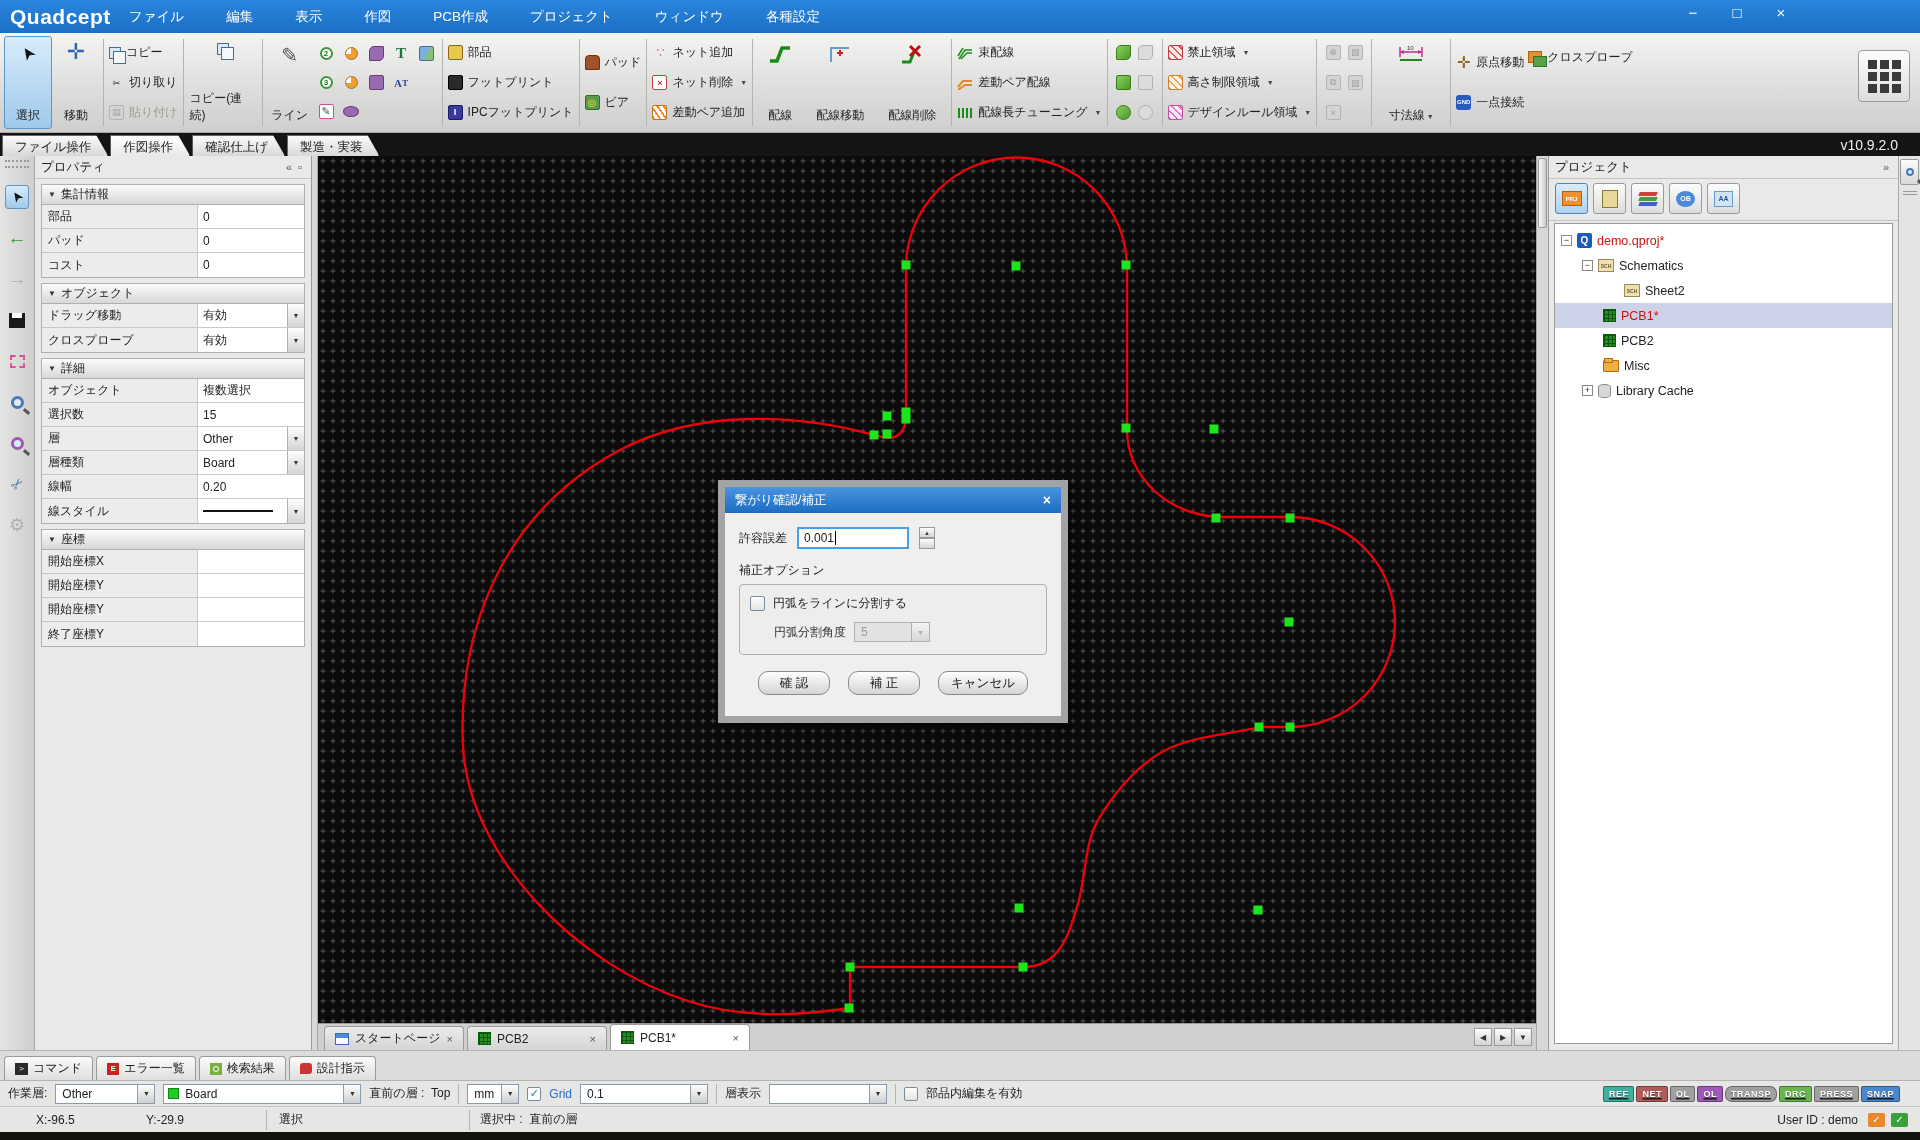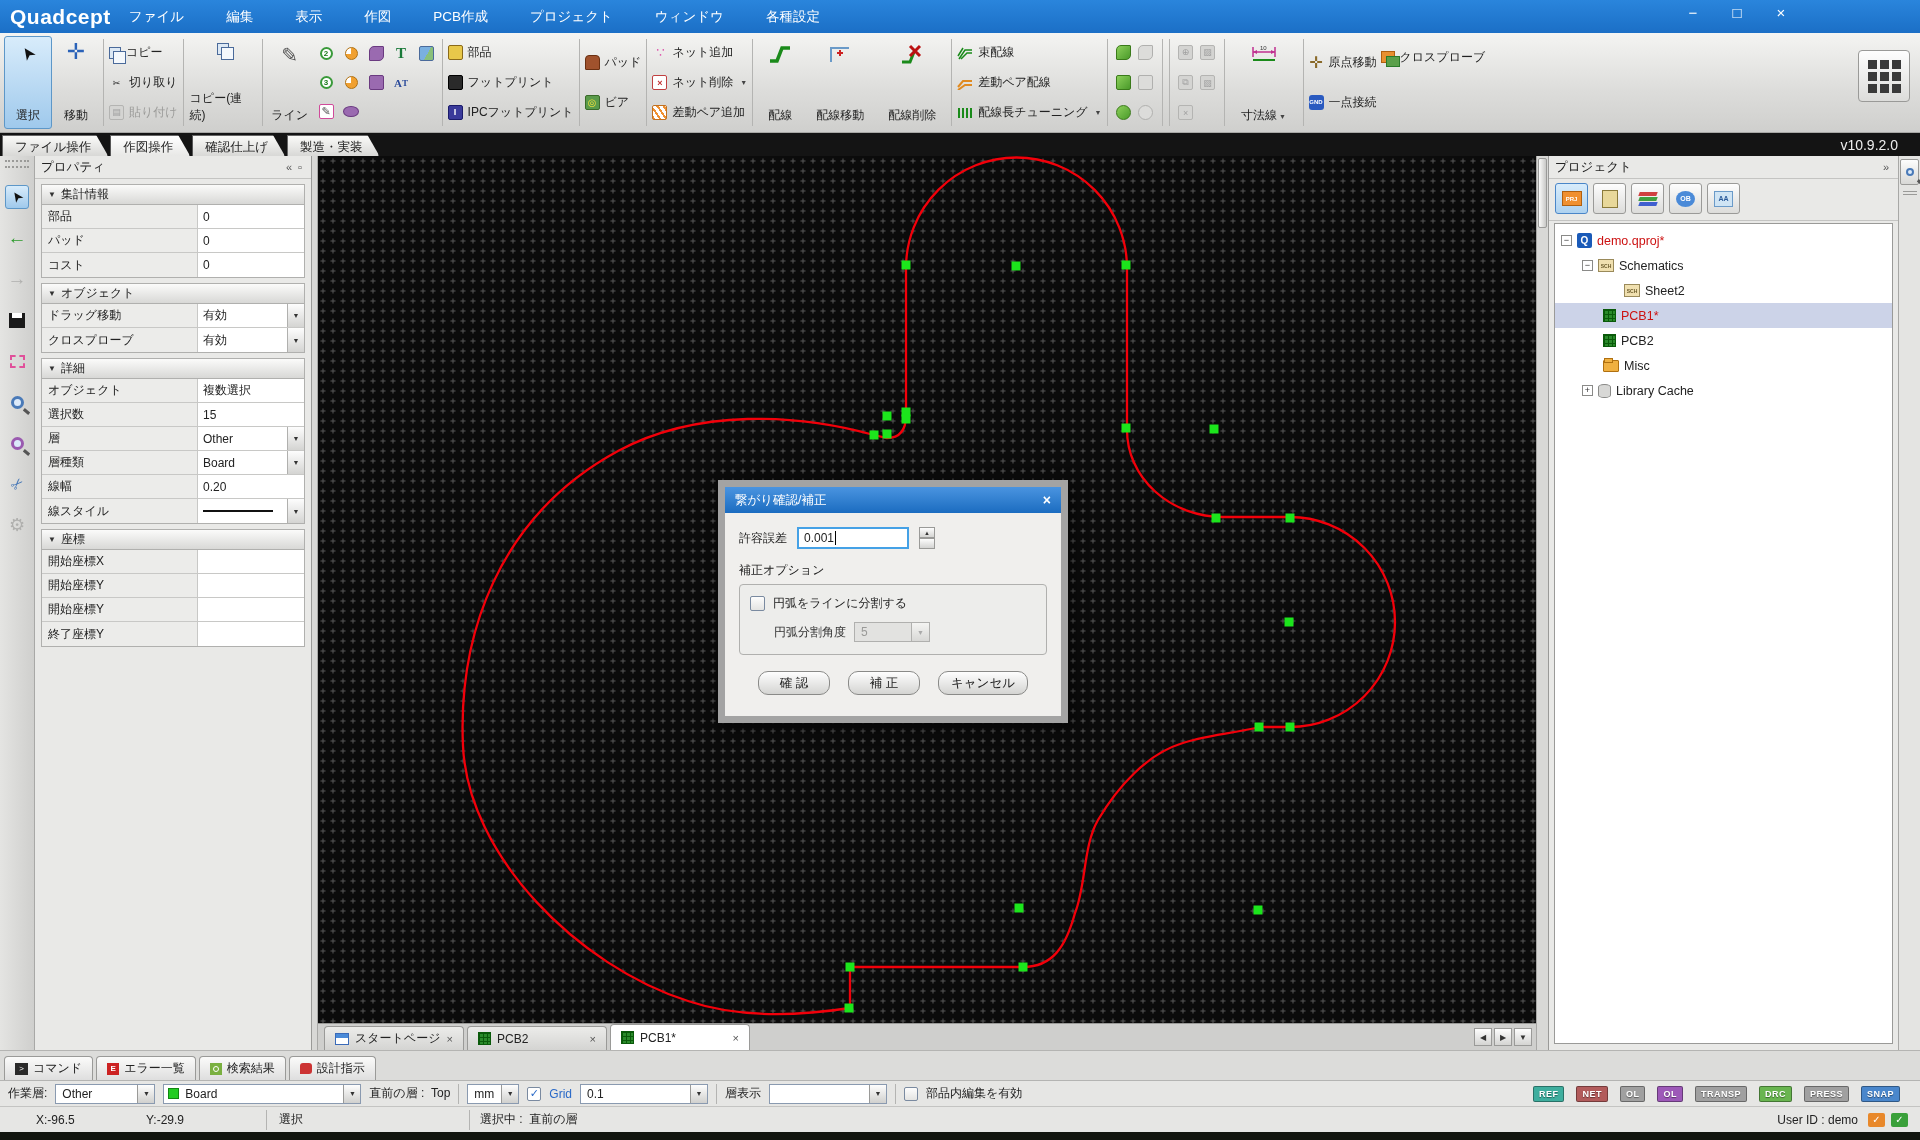--- a/index.html
+++ b/index.html
@@ -201,21 +201,21 @@
   .combo .val { padding:0 6px; flex:1; white-space:nowrap; }
   .combo .cbtn { width:17px; height:100%; background:linear-gradient(#fdfdfd,#d0d0ce); border-left:1px solid #9a9a98;
     display:flex; align-items:center; justify-content:center; font-size:7px; color:#333; }
   .swatch { width:11px; height:11px; background:#22cc22; border:1px solid #118811; margin-left:4px; }
   .sep { width:1px; height:20px; background:#b4b4b2; }
   .chk { width:14px; height:14px; background:#fff; border:1px solid #7a8aa0; border-radius:2px; display:flex;
     align-items:center; justify-content:center; font-size:11px; font-weight:bold; color:#2a6ac8; }
   .chk.off { color:transparent; background:linear-gradient(#fdfdfd,#e4e4e2); }
   .tgl { height:16px; padding:0 5px; font-size:9px; font-weight:bold; color:#fff; border:1px solid rgba(0,0,0,.35);
     border-radius:2px; display:flex; align-items:center; text-shadow:0 1px 1px rgba(0,0,0,.45); letter-spacing:.5px; }
-  .toggles { margin-left:auto; display:flex; gap:12px; margin-right:12px; }
+  .toggles { margin-left:auto; display:flex; gap:2px; margin-right:12px;text-decoration:underline; }
   .s2txt { white-space:pre; }
   .pcchk { width:17px; height:14px; border-radius:2px; color:#fff; font-size:10px; font-weight:bold;
     display:flex; align-items:center; justify-content:center; }
   .sliver { left:0; top:1132px; width:1920px; height:8px; background:#12150f; }
 
   
   .dialog { left:718px; top:480px; width:350px; height:243px; background:#f0efed; border:7px solid #a3a3a3;
     box-shadow:3px 5px 12px rgba(0,0,0,.55); z-index:50; }
   .dlg-title { height:26px; background:linear-gradient(#4a94e0,#1b6cc0); color:#fff; display:flex; align-items:center;
     padding:0 10px; font-size:12.5px; }
@@ -430,20 +430,37 @@
         <span class="ic shape-gray"></span>
       </span>
     <span class="cell">
         <span class="ic shape-green round"></span>
       </span>
     <span class="cell">
         <span class="ic shape-gray round"></span>
       </span>
   </div>
   <div class="vr"></div>
+  <div class="minilist">
+    <div class="minirow">
+      <span class="ic hatch-red"></span>
+      <span>禁止領域</span>
+      <span class="dd-small">▼</span>
+      </div>
+    <div class="minirow">
+      <span class="ic hatch-org"></span>
+      <span>高さ制限領域</span>
+      <span class="dd-small">▼</span>
+      </div>
+    <div class="minirow">
+      <span class="ic hatch-pink"></span>
+      <span>デザインルール領域</span>
+      <span class="dd-small">▼</span>
+      </div>
+  </div>
   <div class="vr"></div>
   <div class="shapegrid">
     <span class="cell">
         <span class="ic ic-dis">⊕</span>
       </span>
     <span class="cell">
         <span class="ic ic-dis">▨</span>
       </span>
     <span class="cell">
         <span class="ic ic-dis">⧉</span>
@@ -847,21 +864,21 @@
     <span class="cbtn">▼</span>
     </div>
   <div class="sep"></div>
   <span class="chk off"></span>
   <span>部品内編集を有効</span>
   <div class="toggles">
     <span class="tgl" style="background:#3fae9e;">REF</span>
     <span class="tgl" style="background:#b25b5b;">NET</span>
     <span class="tgl" style="background:#a0a0a0;">OL</span>
     <span class="tgl" style="background:#9d59b8;">OL</span>
-    <span class="tgl" style="background:#a0a0a0;">TRANSP</span>
+    <span class="tgl" style="background:#a0a0a0;border-radius:7px;">TRANSP</span>
     <span class="tgl" style="background:#69b550;">DRC</span>
     <span class="tgl" style="background:#a0a0a0;">PRESS</span>
     <span class="tgl" style="background:#4a87cc;">SNAP</span>
   </div>
 </div>
 
 <div class="abs status2">
   <span style="width:110px;margin-left:28px;">X:-96.5</span>
   <span style="width:120px;">Y:-29.9</span>
   <div class="sep"></div>

